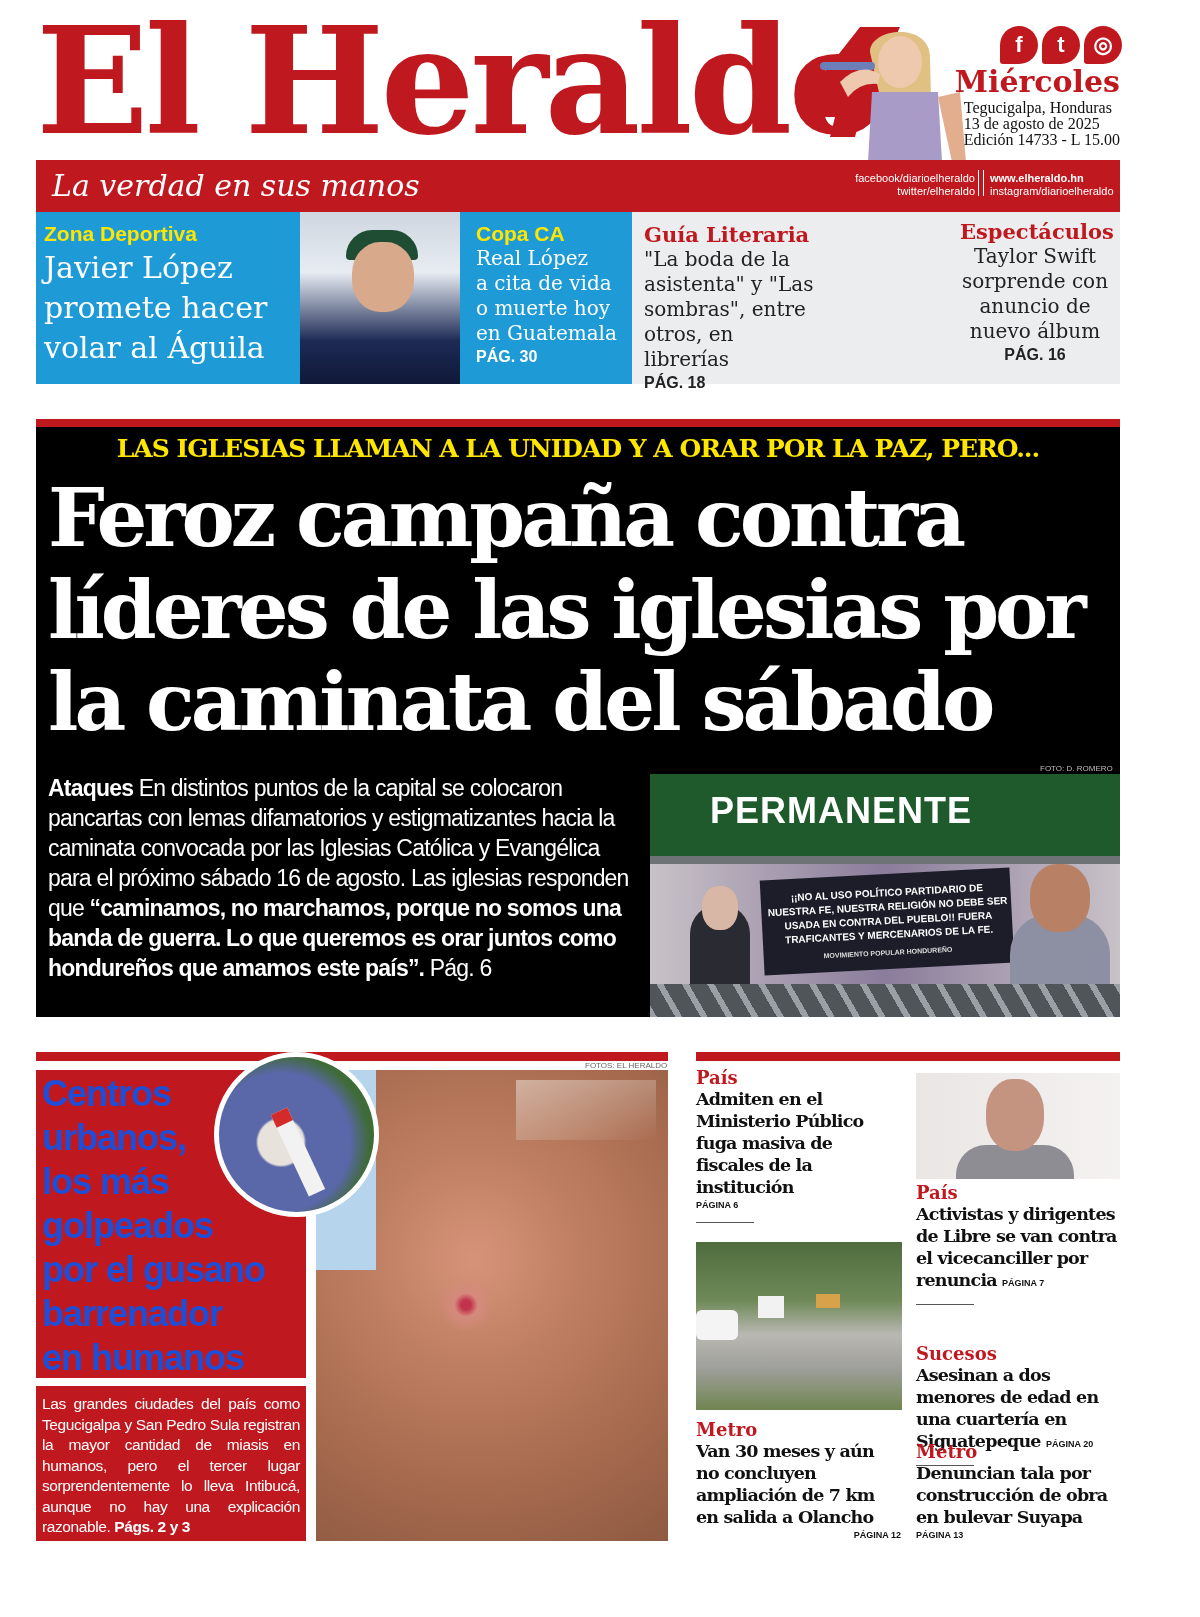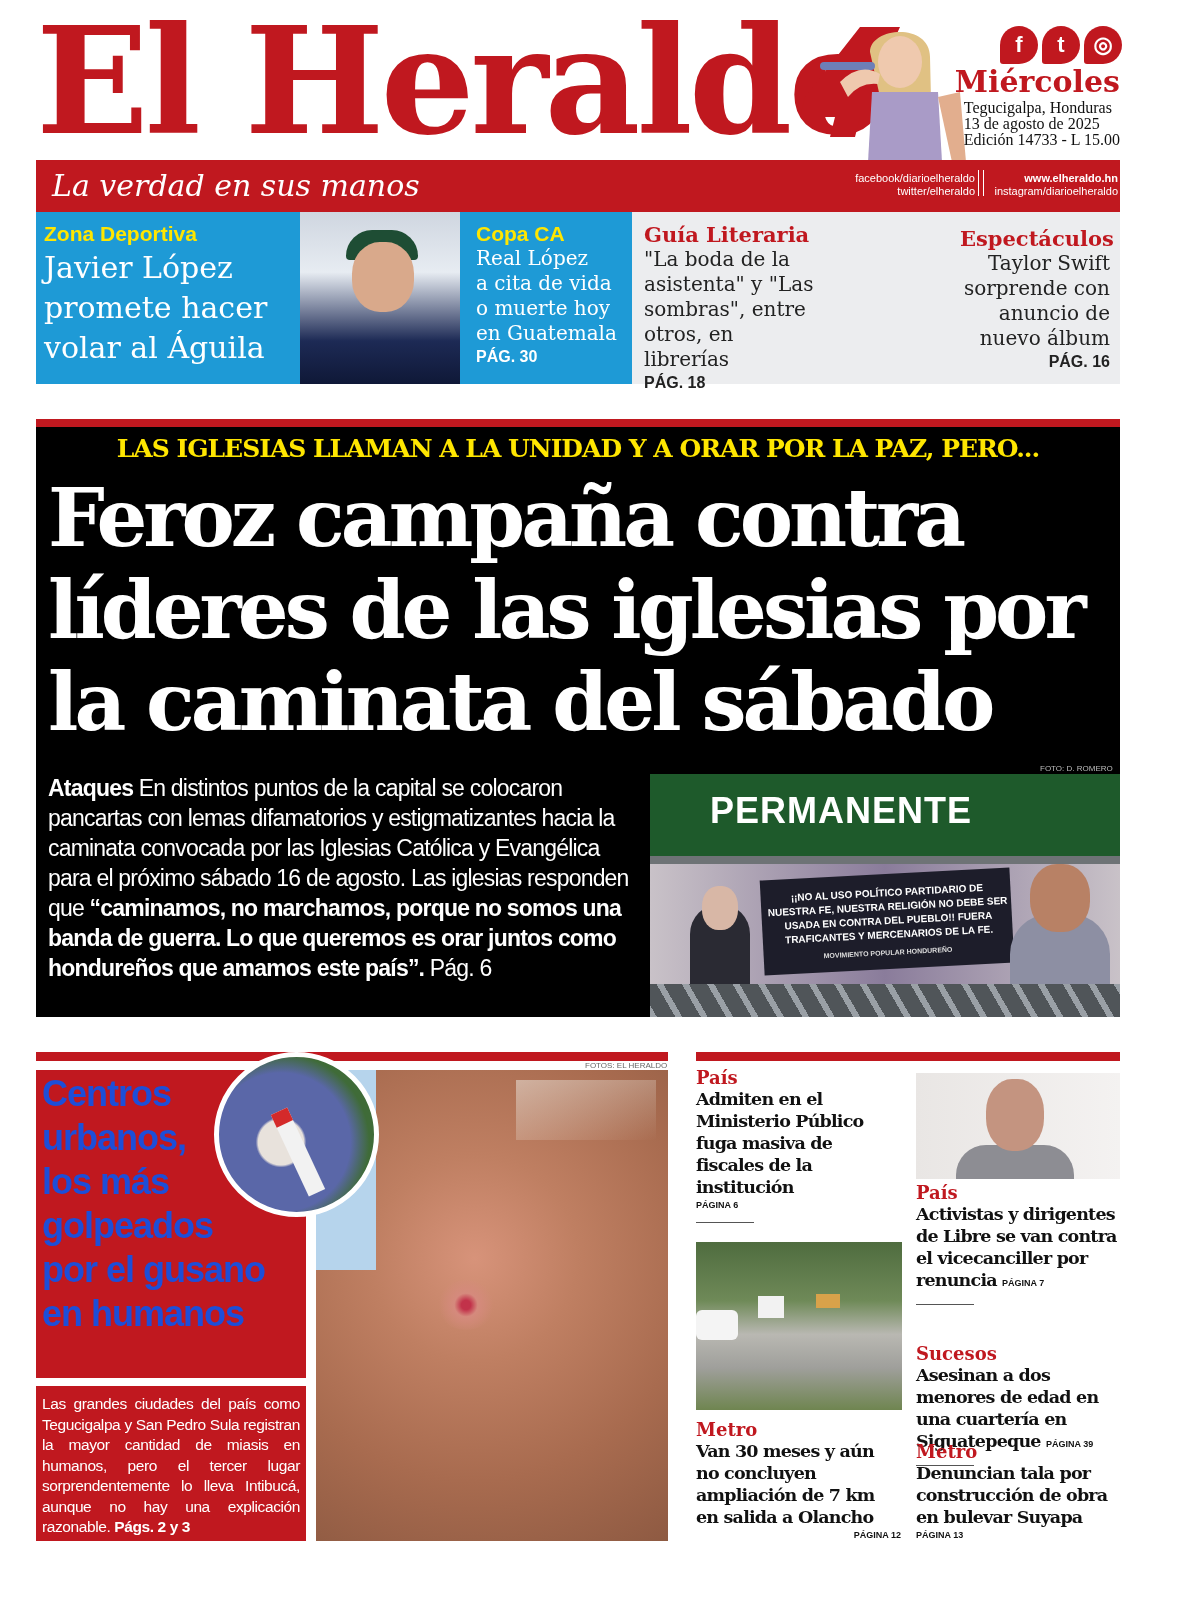--- a/index.html
+++ b/index.html
@@ -10,21 +10,21 @@
   
   .logo { left: 36px; top: 6px; font-family: "DejaVu Serif", serif; font-weight: bold; color: #c0181f; font-size: 148px; letter-spacing: -4px; line-height: 150px; white-space: nowrap; }
   .anniv { left: 800px; top: 22px; width: 130px; height: 120px; }
   .social { left: 1000px; top: 26px; display: flex; gap: 4px; }
   .social .s { width: 38px; height: 38px; border-radius: 50% 50% 50% 8%; background: #c0181f; color: #fff; font-weight: bold; font-size: 22px; display: flex; align-items: center; justify-content: center; }
   .weekday { right: 80px; top: 64px; font-family: "DejaVu Serif", serif; font-weight: bold; color: #c0181f; font-size: 30px; text-align: right; }
   .edinfo { right: 80px; top: 100px; font-family: "Liberation Serif", serif; font-size: 16px; line-height: 16px; text-align: left; color: #111; margin-left: 48px; }
   .tagbar { left: 36px; top: 160px; width: 1084px; height: 52px; background: #c0181f; }
   .tagline { left: 52px; top: 168px; font-family: "DejaVu Serif", serif; font-style: italic; color: #fff; font-size: 30px; }
   .tagsoc { left: 830px; top: 172px; color: #fff; font-size: 11px; line-height: 13px; text-align: right; width: 145px; }
-  .tagweb { left: 990px; top: 172px; color: #fff; font-size: 11px; line-height: 13px; text-align: right; width: 128px; }
+  .tagweb { left: 990px; top: 172px; color: #fff; font-size: 11px; line-height: 13px; width: 128px; }
   .tagweb b { font-weight: bold; }
   .tagsep { left: 978px; top: 170px; width: 6px; height: 26px; border-left: 1px solid #fff; border-right: 1px solid #fff; }
 
   
   .teaser-blue { left: 36px; top: 212px; width: 596px; height: 172px; background: #1e9ad6; }
   .teaser-gray { left: 632px; top: 212px; width: 488px; height: 172px; background: #ecedef; }
   .t-kicker-y { color: #ffe600; font-weight: bold; font-size: 21px; }
   .t-kicker-r { color: #c0181f; font-weight: bold; font-size: 21px; font-family: "DejaVu Serif", serif; }
   .t-head-big { color: #fff; font-weight: normal; font-family: "DejaVu Serif", serif; font-size: 30px; line-height: 40px; }
   .t-body-w { color: #fff; font-family: "DejaVu Serif", serif; font-size: 20px; line-height: 25px; }
@@ -167,21 +167,21 @@
   <div class="t-kicker-r">Guía Literaria</div>
   <div class="t-body-d">
     <div>"La boda de la</div>
     <div>asistenta" y "Las</div>
     <div>sombras", entre</div>
     <div>otros, en librerías</div>
   </div>
   <div class="t-pag" style="color:#222;margin-top:2px;">PÁG. 18</div>
 </div>
 
-<div class="abs" style="left:960px;top:226px;width:150px;text-align:right;">
+<div class="abs" style="left:960px;top:219px;width:150px;text-align:center;">
   <div class="t-kicker-r">Espectáculos</div>
   <div class="t-body-d">
     <div>Taylor Swift</div>
     <div>sorprende con</div>
     <div>anuncio de</div>
     <div>nuevo álbum</div>
   </div>
   <div class="t-pag" style="color:#222;margin-top:2px;">PÁG. 16</div>
 </div>
 
@@ -218,20 +218,21 @@
   <div class="hair"></div>
   <div class="sore"></div>
 </div>
 <div class="abs feat-headbox"></div>
 <div class="abs feat-head">
   <div>Centros</div>
   <div>urbanos,</div>
   <div>los más</div>
   <div>golpeados</div>
   <div>por el gusano</div>
+  <div>barrenador</div>
   <div>en humanos</div>
 </div>
 <div class="abs feat-circle">
   <div class="tube"></div>
 </div>
 <div class="abs feat-bodybox"></div>
 <div class="abs feat-body">
   <span>Las grandes ciudades del país como Tegucigalpa y San Pedro Sula registran la mayor cantidad de miasis en humanos, pero el tercer lugar sorprendentemente lo lleva Intibucá, aunque no hay una explicación razonable. </span><b>Págs. 2 y 3</b>
 </div>
 
@@ -250,21 +251,21 @@
 </div>
 
 <div class="abs" style="left:916px;top:1183px;width:210px;">
   <div class="rc-kicker">País</div>
   <div class="rc-head"><span>Activistas y dirigentes de Libre se van contra el vicecanciller por renuncia</span> <span class="rc-pag">PÁGINA 7</span></div>
   <div class="rc-rule" style="margin-top:10px;"></div>
 </div>
 
 <div class="abs" style="left:916px;top:1344px;width:210px;">
   <div class="rc-kicker">Sucesos</div>
-  <div class="rc-head"><span>Asesinan a dos menores de edad en una cuartería en Siguatepeque</span> <span class="rc-pag">PÁGINA 39</span></div>
+  <div class="rc-head"><span>Asesinan a dos menores de edad en una cuartería en Siguatepeque</span> <span class="rc-pag">PÁGINA 20</span></div>
   <div class="rc-rule" style="margin-top:10px;"></div>
 </div>
 
 <div class="abs photo-road">
   <div class="car"></div>
   <div class="truck"></div>
   <div class="bus"></div>
 </div>
 
 <div class="abs" style="left:696px;top:1420px;width:205px;">

